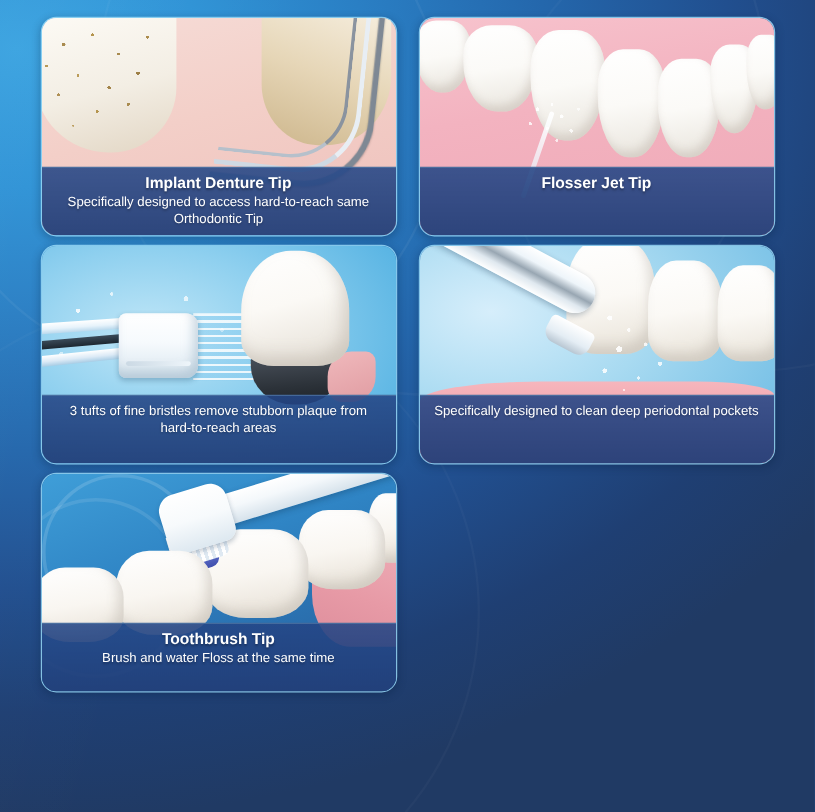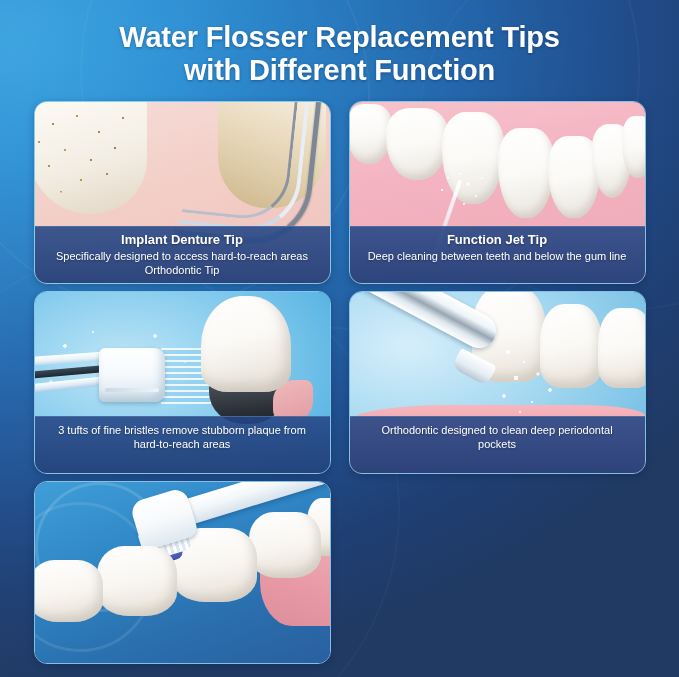--- a/index.html
+++ b/index.html
@@ -286,59 +286,54 @@
 <body>
 
 <div id="root">
 
   <div class="streak s1"></div>
   <div class="streak s2"></div>
   <div class="streak s3"></div>
   <div class="streak s4"></div>
   <div class="streak s5"></div>
 
-  <div class="title">
-    <span class="ln">Water Flosser Replacement Tips</span>
-    <span class="ln">with Different Function</span>
-  </div>
 
   <div class="grid">
 
     <div class="card">
       <div class="pic">
         <div class="bg-gum-light"></div>
         <div class="tooth-w c1-tooth-l"></div>
         <div class="c1-plaque"></div>
         <div class="tooth-w c1-tooth-r"></div>
         <div class="c1-tip"></div>
         <div class="c1-tip2"></div>
         <div class="c1-tip3"></div>
       </div>
       <div class="caption">
         <div class="cap-title">Implant Denture Tip</div>
-        <div class="cap-desc">Specifically designed to access hard-to-reach areas Orthodontic Tip</div>
+        <div class="cap-desc">Specifically designed to access hard-to-reach same Orthodontic Tip</div>
       </div>
     </div>
 
     <div class="card">
       <div class="pic">
         <div class="bg-gum-pink"></div>
         <div class="c2-t c2-1"></div>
         <div class="c2-t c2-2"></div>
         <div class="c2-t c2-3"></div>
         <div class="c2-t c2-4"></div>
         <div class="c2-t c2-5"></div>
         <div class="c2-t c2-6"></div>
         <div class="c2-t c2-7"></div>
         <div class="c2-jet"></div>
         <div class="c2-spray"></div>
       </div>
       <div class="caption">
-        <div class="cap-title">Function Jet Tip</div>
-        <div class="cap-desc">Deep cleaning between teeth and below the gum line</div>
+        <div class="cap-title">Flosser Jet Tip</div>
       </div>
     </div>
 
     <div class="card">
       <div class="pic">
         <div class="bg-aqua"></div>
         <div class="c3-bub"></div>
         <div class="c3-hose"></div>
         <div class="c3-hose2"></div>
         <div class="c3-hose3"></div>
@@ -360,36 +355,40 @@
         <div class="bg-aqua5"></div>
         <div class="c5-gum"></div>
         <div class="c5-t c5-t1"></div>
         <div class="c5-t c5-t2"></div>
         <div class="c5-t c5-t3"></div>
         <div class="c5-probe"></div>
         <div class="c5-probe-tip"></div>
         <div class="c5-spray"></div>
       </div>
       <div class="caption">
-        <div class="cap-desc">Orthodontic designed to clean deep periodontal pockets</div>
+        <div class="cap-desc">Specifically designed to clean deep periodontal pockets</div>
       </div>
     </div>
 
     <div class="card">
       <div class="pic">
         <div class="bg-blue6"></div>
         <div class="c6-wave"></div>
         <div class="c6-wave2"></div>
         <div class="c6-gum"></div>
         <div class="c6-t c6-t5"></div>
         <div class="c6-t c6-t4"></div>
         <div class="c6-handle"></div>
         <div class="c6-t c6-t3"></div>
         <div class="c6-paste"></div>
         <div class="c6-bristles"></div>
         <div class="c6-head"></div>
         <div class="c6-t c6-t2"></div>
         <div class="c6-t c6-t1"></div>
       </div>
+      <div class="caption">
+        <div class="cap-title">Toothbrush Tip</div>
+        <div class="cap-desc">Brush and water Floss at the same time</div>
+      </div>
     </div>
 
   </div>
 </div>
 
 </body></html>

